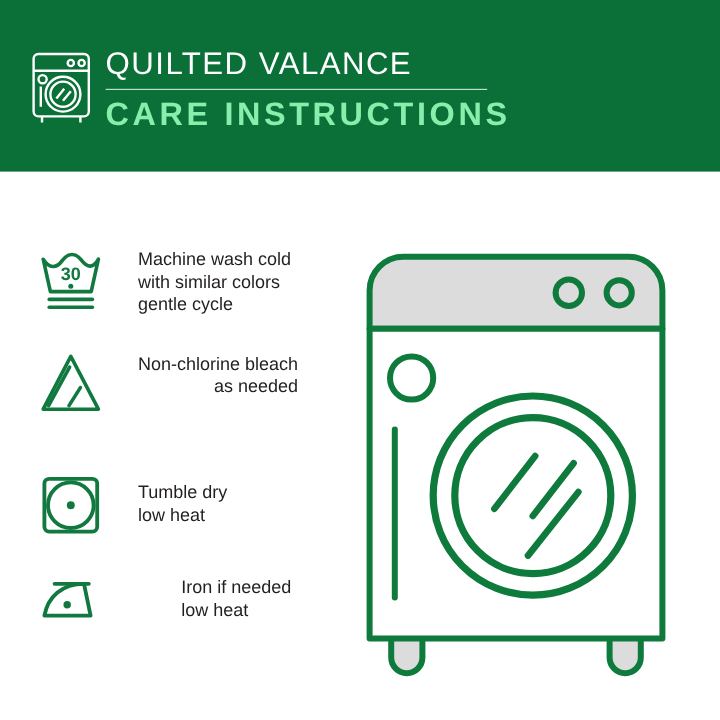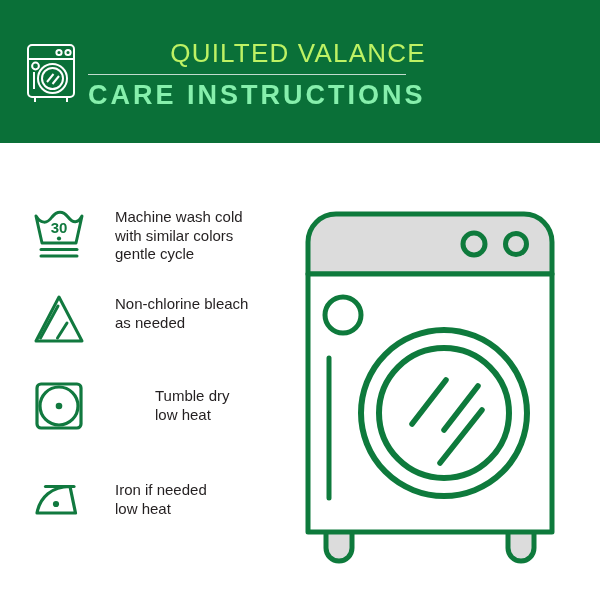--- a/index.html
+++ b/index.html
@@ -38,27 +38,26 @@
     width: 54px;
     height: 62px;
   }
   .header-text {
     position: absolute;
     left: 88px;
     top: 38px;
     width: 420px;
   }
   .title-main {
-    color: #bef264;
+    color: #ffffff;
     font-size: 26px;
     font-weight: 400;
     letter-spacing: 1.2px;
     line-height: 30px;
     white-space: nowrap;
-    text-align: center;
   }
   .title-rule {
     height: 1px;
     background: rgba(255,255,255,0.75);
     margin: 6px 0 5px 0;
     width: 318px;
   }
   .title-sub {
     color: #86efac;
     font-size: 27px;
@@ -77,23 +76,23 @@
     height: 533px;
   }
   .care-row {
     position: absolute;
     left: 28px;
     width: 250px;
     display: flex;
     align-items: flex-start;
   }
   .care-row[data-row="0"] { top: 59px; }
-  .care-row[data-row="1"] { top: 146px; }
-  .care-row[data-row="2"] { top: 232px; gap: 40px; }
-  .care-row[data-row="3"] { top: 326px; }
+  .care-row[data-row="1"] { top: 146px; text-align: right; }
+  .care-row[data-row="2"] { top: 247px; }
+  .care-row[data-row="3"] { top: 326px; gap: 36px; }
 
   .care-symbol {
     width: 62px;
     height: 62px;
     flex: 0 0 62px;
   }
   .care-symbol svg { display: block; }
 
   .care-label {
     margin-left: 25px;

